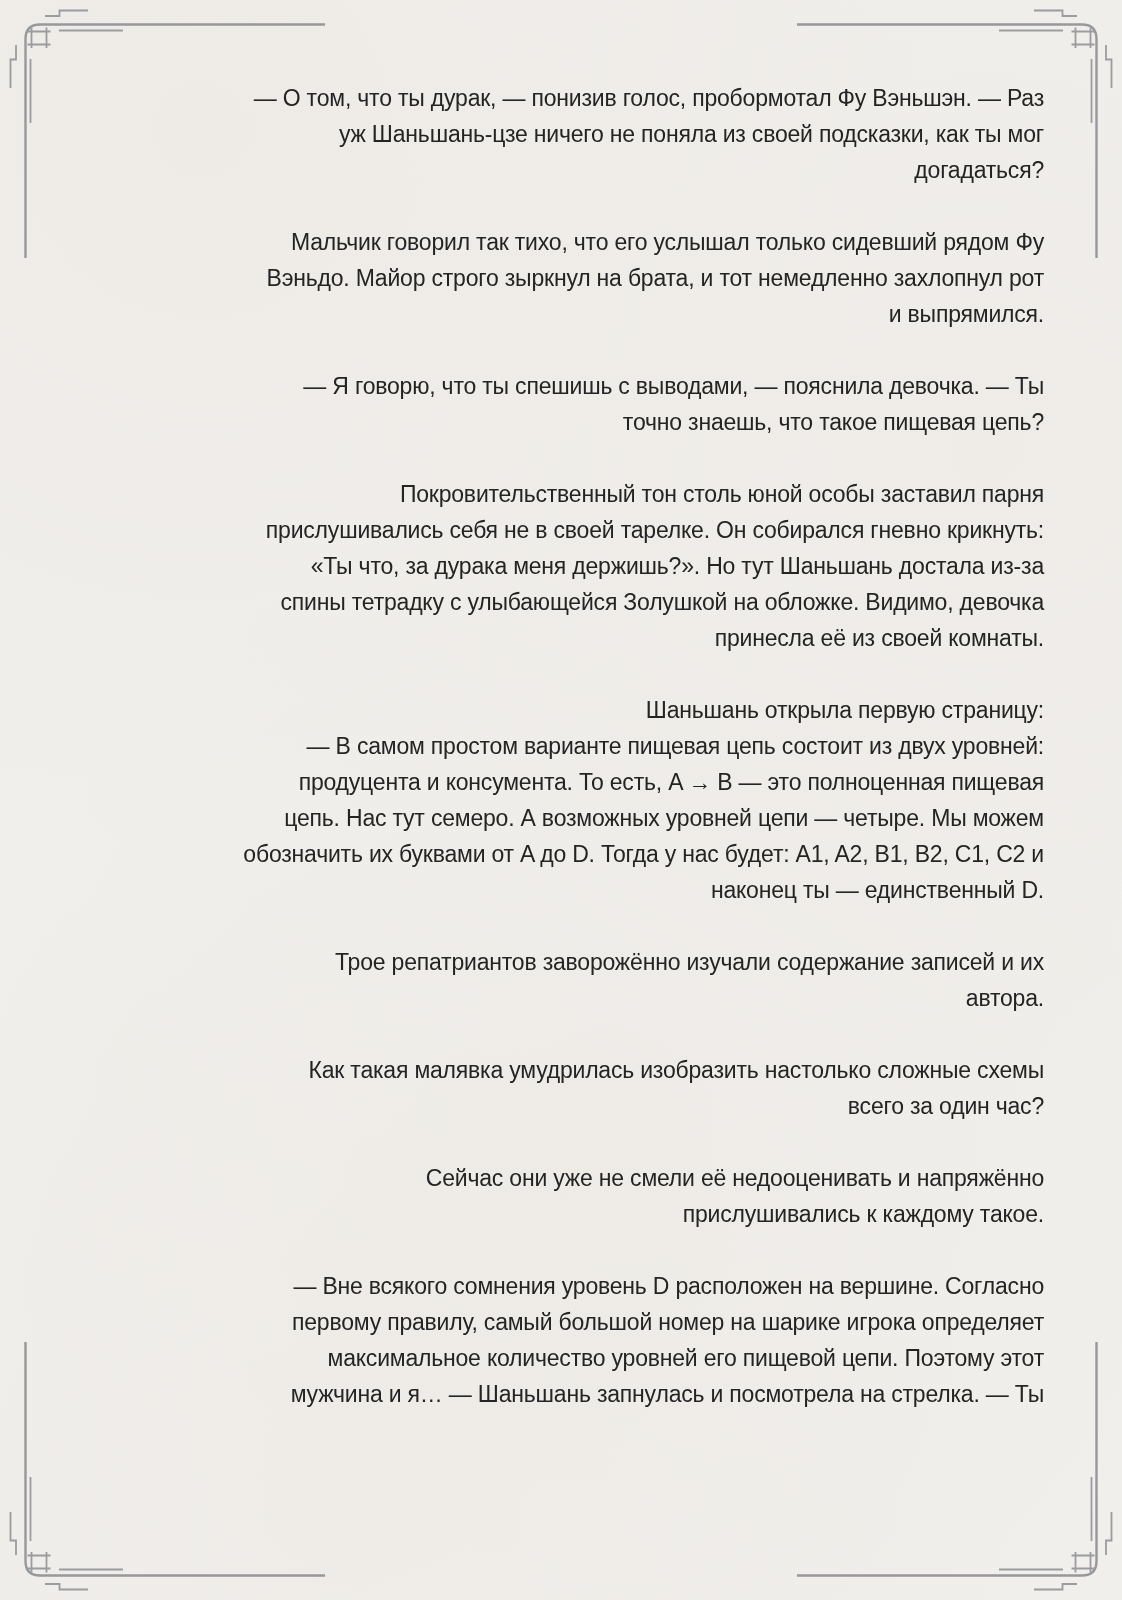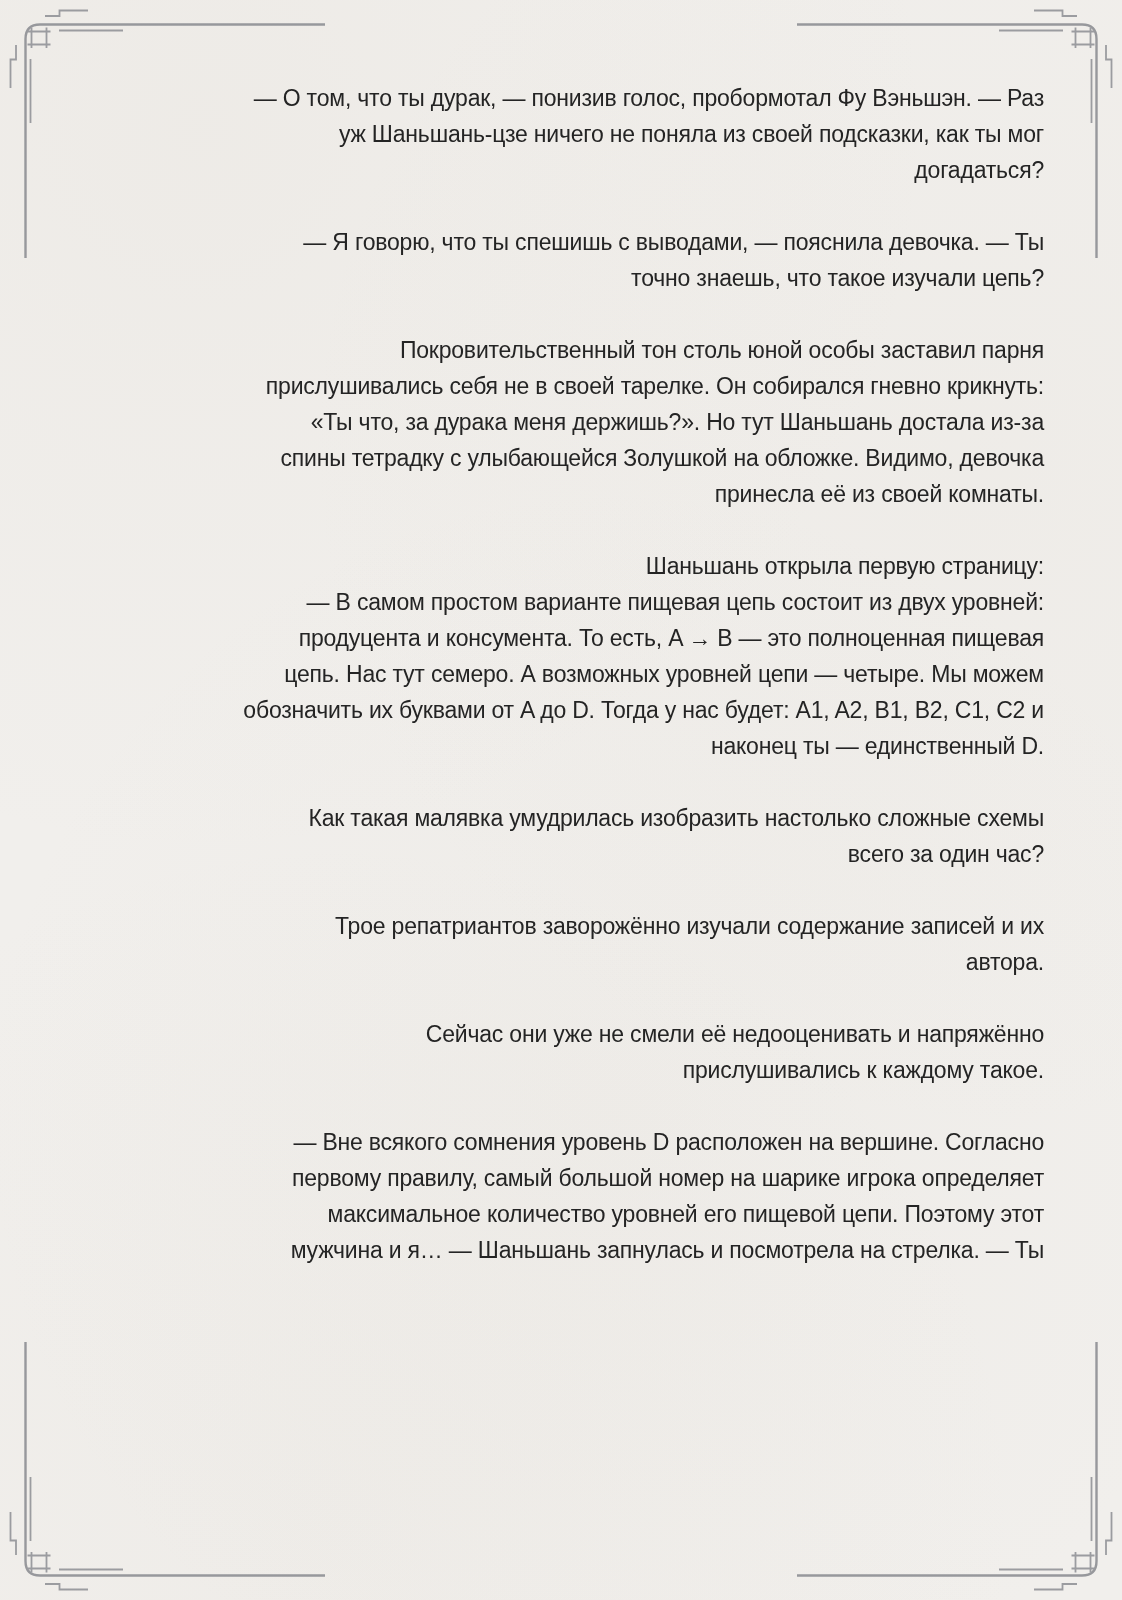--- a/index.html
+++ b/index.html
@@ -73,37 +73,40 @@
     <use href="#corner-art"></use>
   </svg>
   <svg class="corner br" viewBox="0 0 330 270" xmlns="http://www.w3.org/2000/svg">
     <use href="#corner-art"></use>
   </svg>
 
   <div class="text-column">
     <p>— О том, что ты дурак, — понизив голос, пробормотал Фу Вэньшэн. — Раз
 уж Шаньшань-цзе ничего не поняла из своей подсказки, как ты мог
 догадаться?</p>
+    <p>Мальчик говорил так тихо, что его услышал только сидевший рядом Фу
+Вэньдо. Майор строго зыркнул на брата, и тот немедленно захлопнул рот
+и выпрямился.</p>
     <p>— Я говорю, что ты спешишь с выводами, — пояснила девочка. — Ты
-точно знаешь, что такое изучали цепь?</p>
+точно знаешь, что такое пищевая цепь?</p>
     <p>Покровительственный тон столь юной особы заставил парня
 прислушивались себя не в своей тарелке. Он собирался гневно крикнуть:
 «Ты что, за дурака меня держишь?». Но тут Шаньшань достала из-за
 спины тетрадку с улыбающейся Золушкой на обложке. Видимо, девочка
 принесла её из своей комнаты.</p>
     <p>Шаньшань открыла первую страницу:
 — В самом простом варианте пищевая цепь состоит из двух уровней:
 продуцента и консумента. То есть, A → B — это полноценная пищевая
 цепь. Нас тут семеро. А возможных уровней цепи — четыре. Мы можем
 обозначить их буквами от A до D. Тогда у нас будет: A1, A2, B1, B2, C1, C2 и
 наконец ты — единственный D.</p>
+    <p>Трое репатриантов заворожённо изучали содержание записей и их
+автора.</p>
     <p>Как такая малявка умудрилась изобразить настолько сложные схемы
 всего за один час?</p>
-    <p>Трое репатриантов заворожённо изучали содержание записей и их
-автора.</p>
     <p>Сейчас они уже не смели её недооценивать и напряжённо
 прислушивались к каждому такое.</p>
     <p>— Вне всякого сомнения уровень D расположен на вершине. Согласно
 первому правилу, самый большой номер на шарике игрока определяет
 максимальное количество уровней его пищевой цепи. Поэтому этот
 мужчина и я… — Шаньшань запнулась и посмотрела на стрелка. — Ты</p>
   </div>
 
 </div>
 

